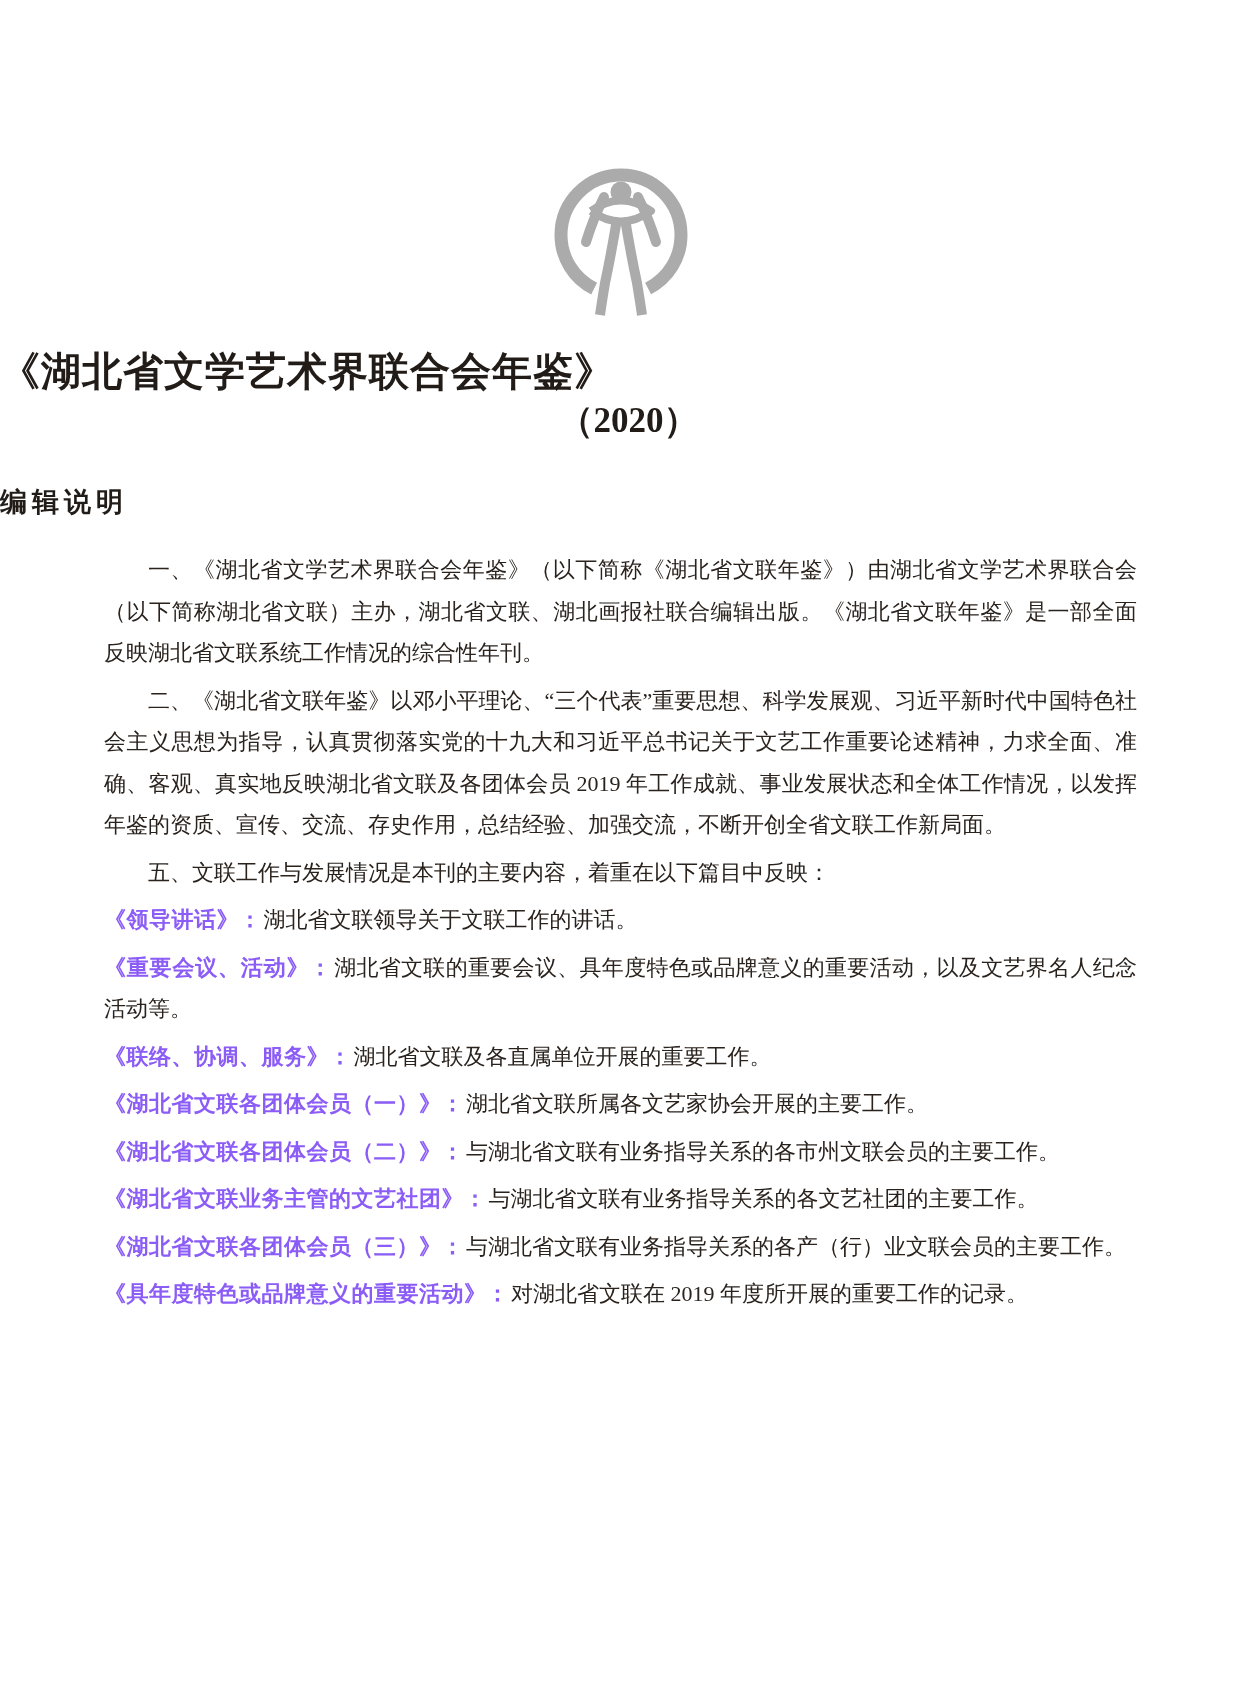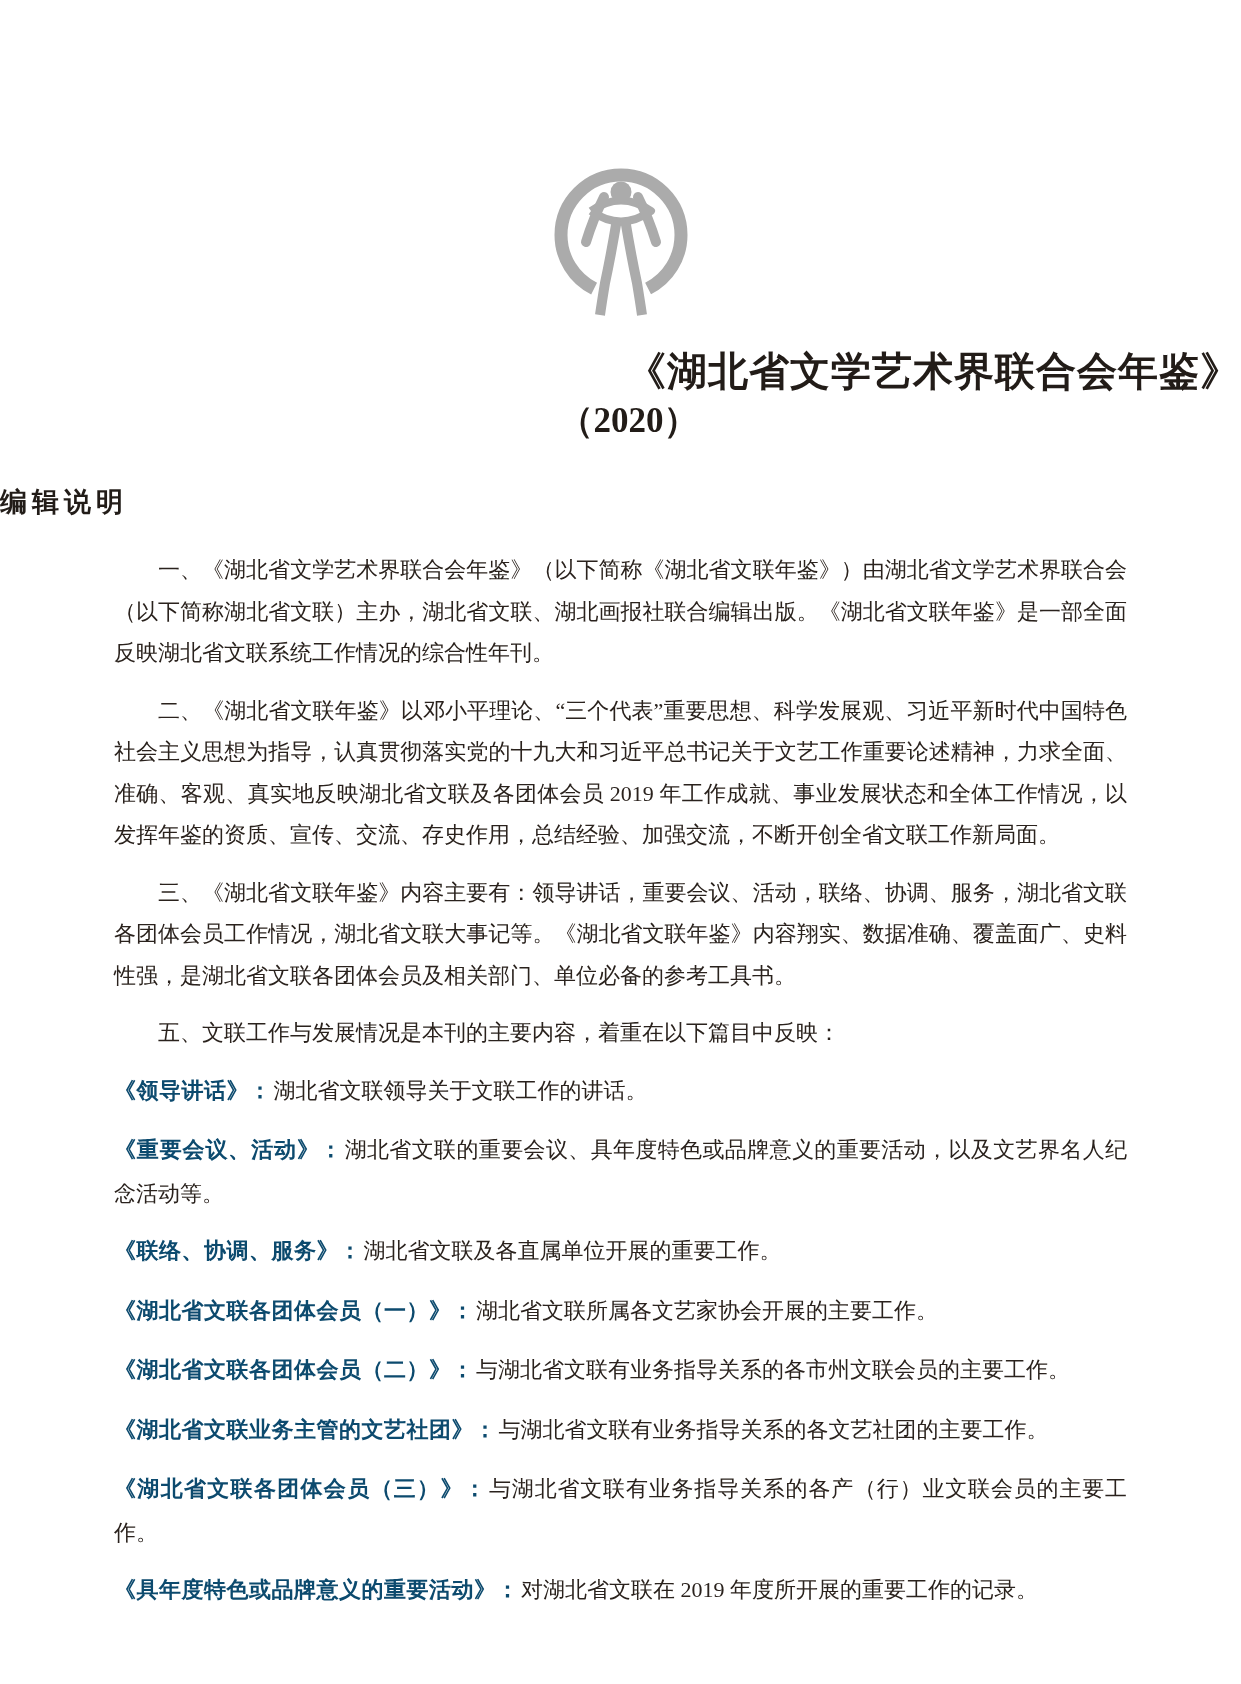--- a/index.html
+++ b/index.html
@@ -19,21 +19,21 @@
     width: 1241px;
     height: 1684px;
     background: #ffffff;
   }
   .logo {
     display: block;
     margin: 163px auto 0 auto;
   }
   .doc-title {
     margin: 28px 0 0 0;
-    text-align: right;
+    text-align: left;
     font-size: 40px;
     line-height: 50px;
     font-weight: 900;
     letter-spacing: 1px;
     color: #221c18;
     font-family: "Liberation Serif", serif;
   }
   .doc-year {
     margin: 2px 0 0 16px;
     text-align: center;
@@ -52,35 +52,35 @@
     color: #221c18;
   }
   .doc-body {
     margin: 30px 98px 0 98px;
     font-size: 22px;
     line-height: 41.5px;
     text-align: justify;
     color: #2a221d;
   }
   .doc-body p {
-    margin: 16px;
+    margin: 6px;
     padding: 0;
   }
   .para {
     text-indent: 2em;
   }
   .entry {
     text-indent: 0;
   }
   .entry-head {
     font-weight: 900;
-    font-family: Liberation Mono, monospace;
+    font-family: Liberation Serif, serif;
     letter-spacing: 0.5px;
     margin-right: 2px;
-    color: #0c4a6e;
+    color: #8b5cf6;
   }
 </style>
 </head>
 <body>
 
 <div class="page">
 
   <svg class="logo" width="140" height="156" viewBox="0 0 140 156">
     <g fill="none" stroke="#ABABAB">
 
@@ -100,21 +100,20 @@
 
   <h1 class="doc-title">《湖北省文学艺术界联合会年鉴》</h1>
   <div class="doc-year">（2020）</div>
 
   <h2 class="section-heading">编辑说明</h2>
 
   <div class="doc-body">
 
     <p class="para">一、《湖北省文学艺术界联合会年鉴》（以下简称《湖北省文联年鉴》）由湖北省文学艺术界联合会（以下简称湖北省文联）主办，湖北省文联、湖北画报社联合编辑出版。《湖北省文联年鉴》是一部全面反映湖北省文联系统工作情况的综合性年刊。</p>
     <p class="para">二、《湖北省文联年鉴》以邓小平理论、“三个代表”重要思想、科学发展观、习近平新时代中国特色社会主义思想为指导，认真贯彻落实党的十九大和习近平总书记关于文艺工作重要论述精神，力求全面、准确、客观、真实地反映湖北省文联及各团体会员 2019 年工作成就、事业发展状态和全体工作情况，以发挥年鉴的资质、宣传、交流、存史作用，总结经验、加强交流，不断开创全省文联工作新局面。</p>
-    <p class="para">三、《湖北省文联年鉴》内容主要有：领导讲话，重要会议、活动，联络、协调、服务，湖北省文联各团体会员工作情况，湖北省文联大事记等。《湖北省文联年鉴》内容翔实、数据准确、覆盖面广、史料性强，是湖北省文联各团体会员及相关部门、单位必备的参考工具书。</p>
     <p class="para">五、文联工作与发展情况是本刊的主要内容，着重在以下篇目中反映：</p>
 
     <p class="entry"><span class="entry-head">《领导讲话》：</span><span>湖北省文联领导关于文联工作的讲话。</span></p>
 
     <p class="entry"><span class="entry-head">《重要会议、活动》：</span><span>湖北省文联的重要会议、具年度特色或品牌意义的重要活动，以及文艺界名人纪念活动等。</span></p>
 
     <p class="entry"><span class="entry-head">《联络、协调、服务》：</span><span>湖北省文联及各直属单位开展的重要工作。</span></p>
 
     <p class="entry"><span class="entry-head">《湖北省文联各团体会员（一）》：</span><span>湖北省文联所属各文艺家协会开展的主要工作。</span></p>
 

